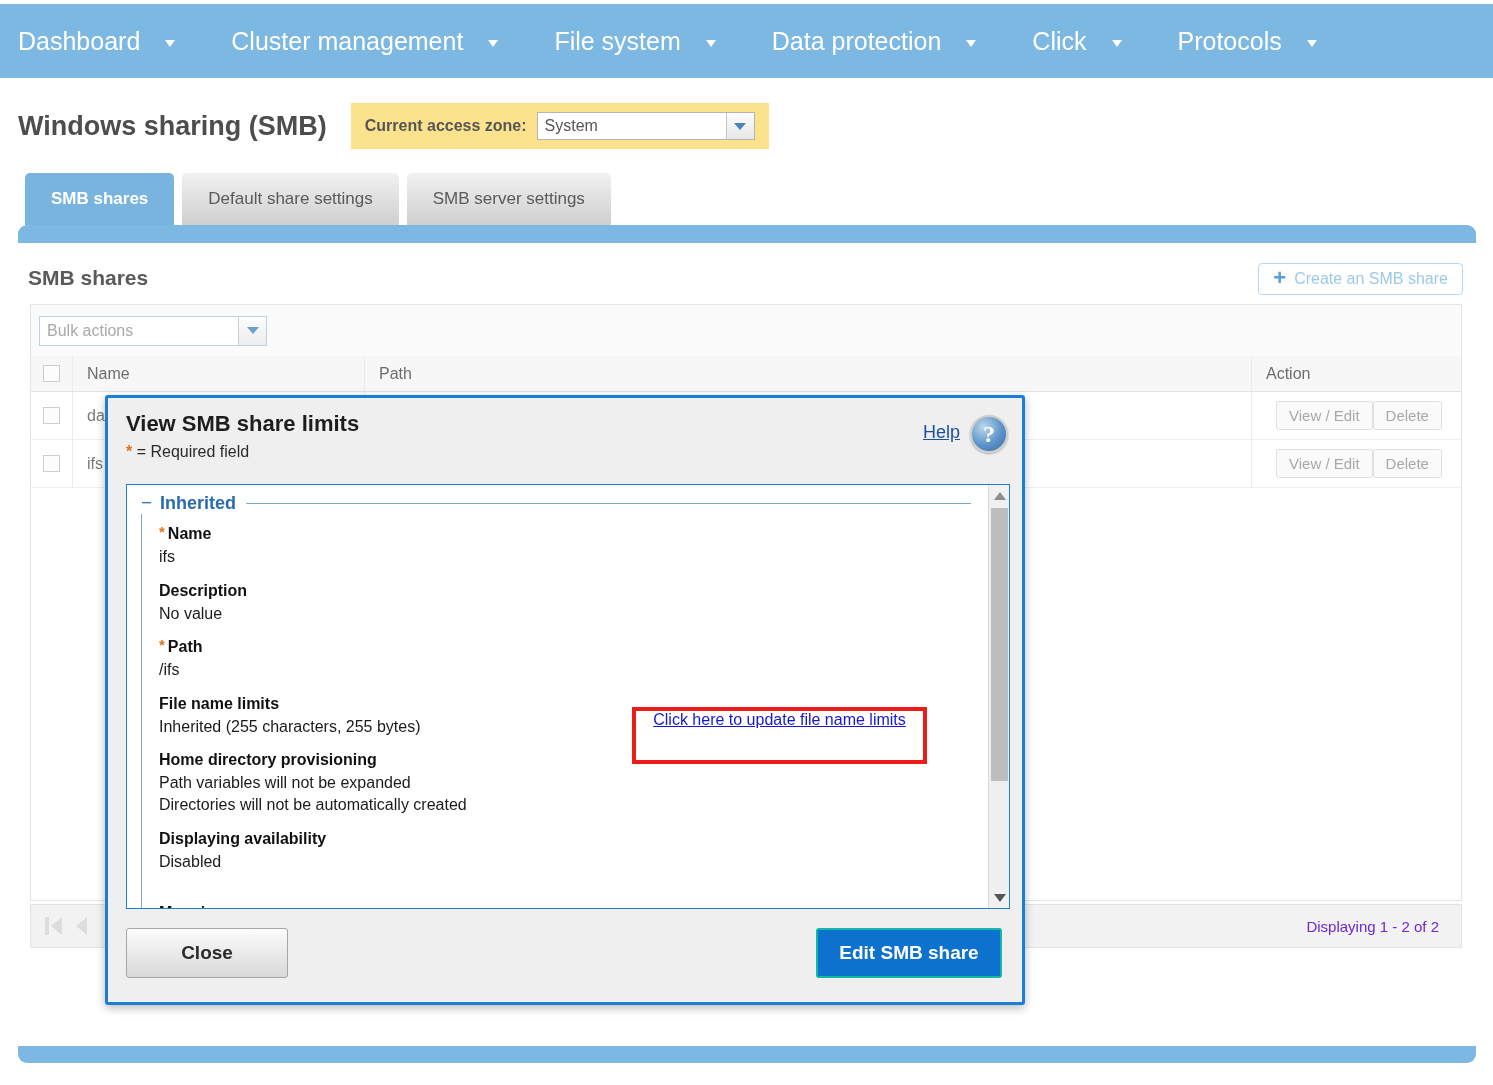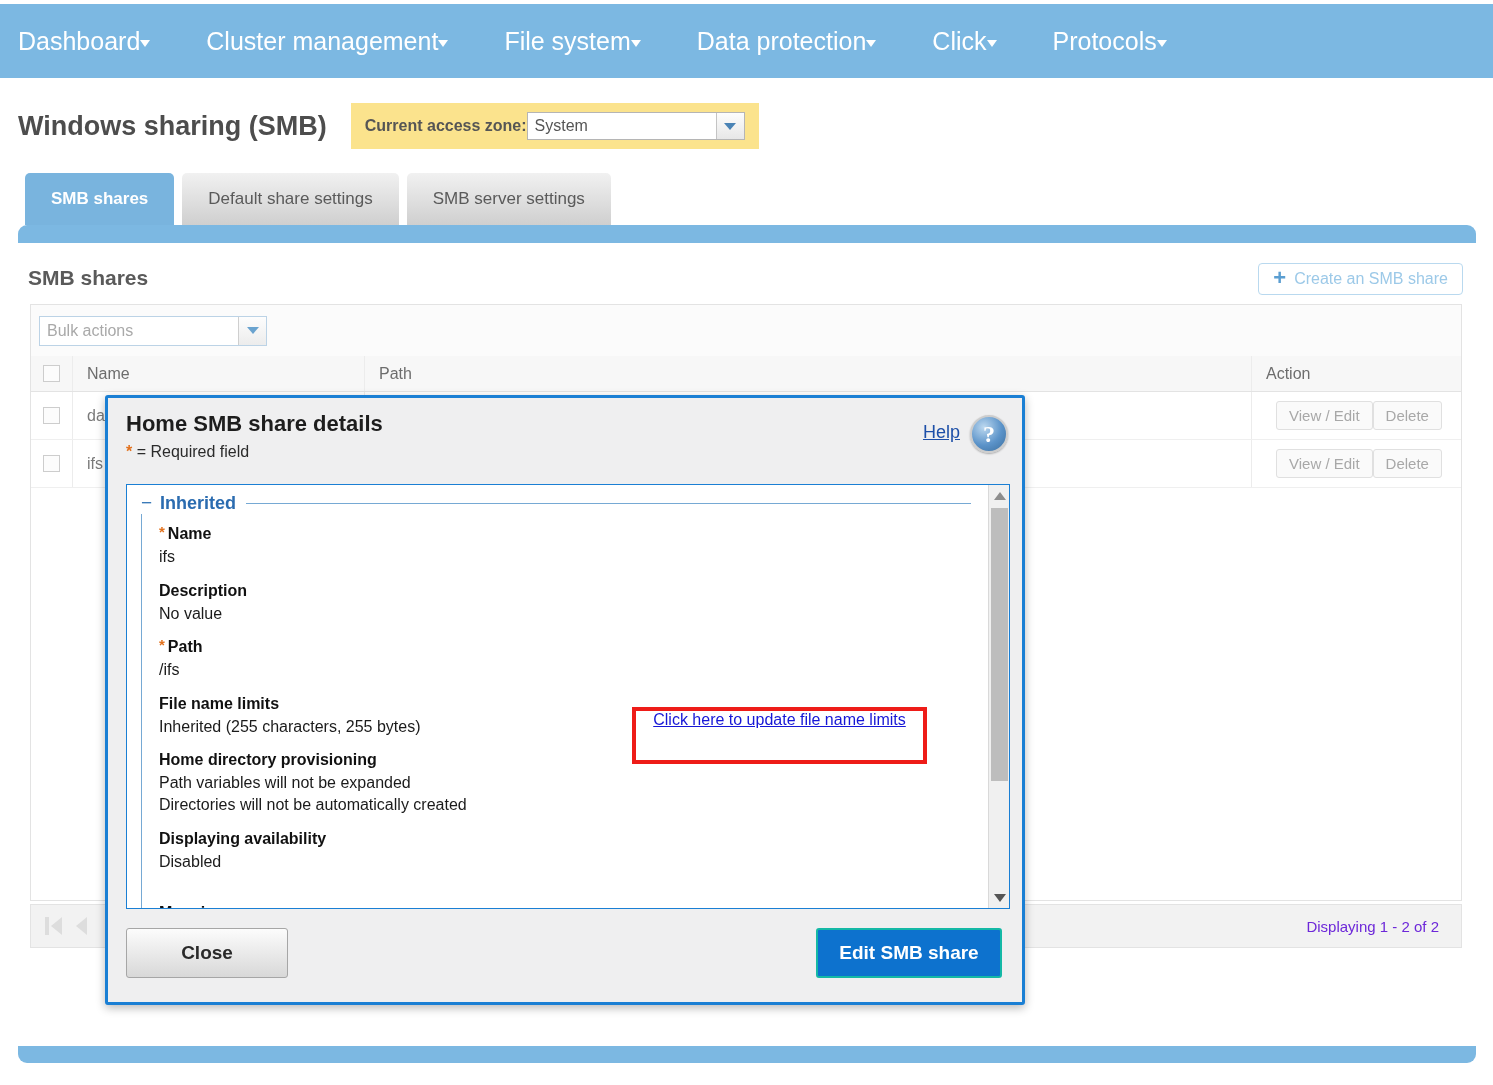--- a/index.html
+++ b/index.html
@@ -16,21 +16,21 @@
     position: absolute; left: 0; top: 4px;
     width: 1493px; height: 74px;
     background: #7cb8e2;
     display: flex; align-items: center;
   }
   .nav-item {
     color: #ffffff;
     font-size: 25px;
     padding: 0 28px;
     white-space: nowrap;
-    display: flex; align-items: center; gap: 0;
+    display: flex; align-items: center; gap: 25px;
     cursor: pointer;
   }
   .nav-item:first-child { padding-left: 18px; }
   .caret-down {
     width: 0; height: 0;
     border-left: 5px solid transparent;
     border-right: 5px solid transparent;
     border-top: 7px solid #ffffff;
     display: inline-block;
     position: relative; top: 2px;
@@ -45,20 +45,21 @@
   .page-title {
     font-size: 27px; font-weight: bold; color: #4d4d4d;
     margin-left: 18px; white-space: nowrap;
   }
   .zone-box {
     margin-left: 24px;
     background: #fbe38d;
     height: 46px;
     display: flex; align-items: center;
     padding: 0 14px;
+    gap: 10px;
   }
   .zone-label { font-size: 16px; font-weight: bold; color: #555; white-space: nowrap; }
   .zone-select {
     width: 218px; height: 28px;
     background: #ffffff;
     border: 1px solid #b5b5b5;
     display: flex; align-items: center;
     position: relative;
   }
   .zone-select .val {
@@ -495,21 +496,21 @@
     </span>
   </div>
   <div class="displaying">Displaying 1 - 2 of 2</div>
 </div>
 
 <div class="bottombar"></div>
 
 <div class="modal">
 
   <div class="modal-head">
-    <div class="modal-title">Home SMB share details</div>
+    <div class="modal-title">View SMB share limits</div>
     <div class="req-note">
       <span class="req-star">*</span>
       <span>= Required field</span>
     </div>
     <div class="help-link">Help</div>
     <div class="help-icon">?</div>
   </div>
 
   <div class="modal-body">
     <div class="left-rail"></div>

